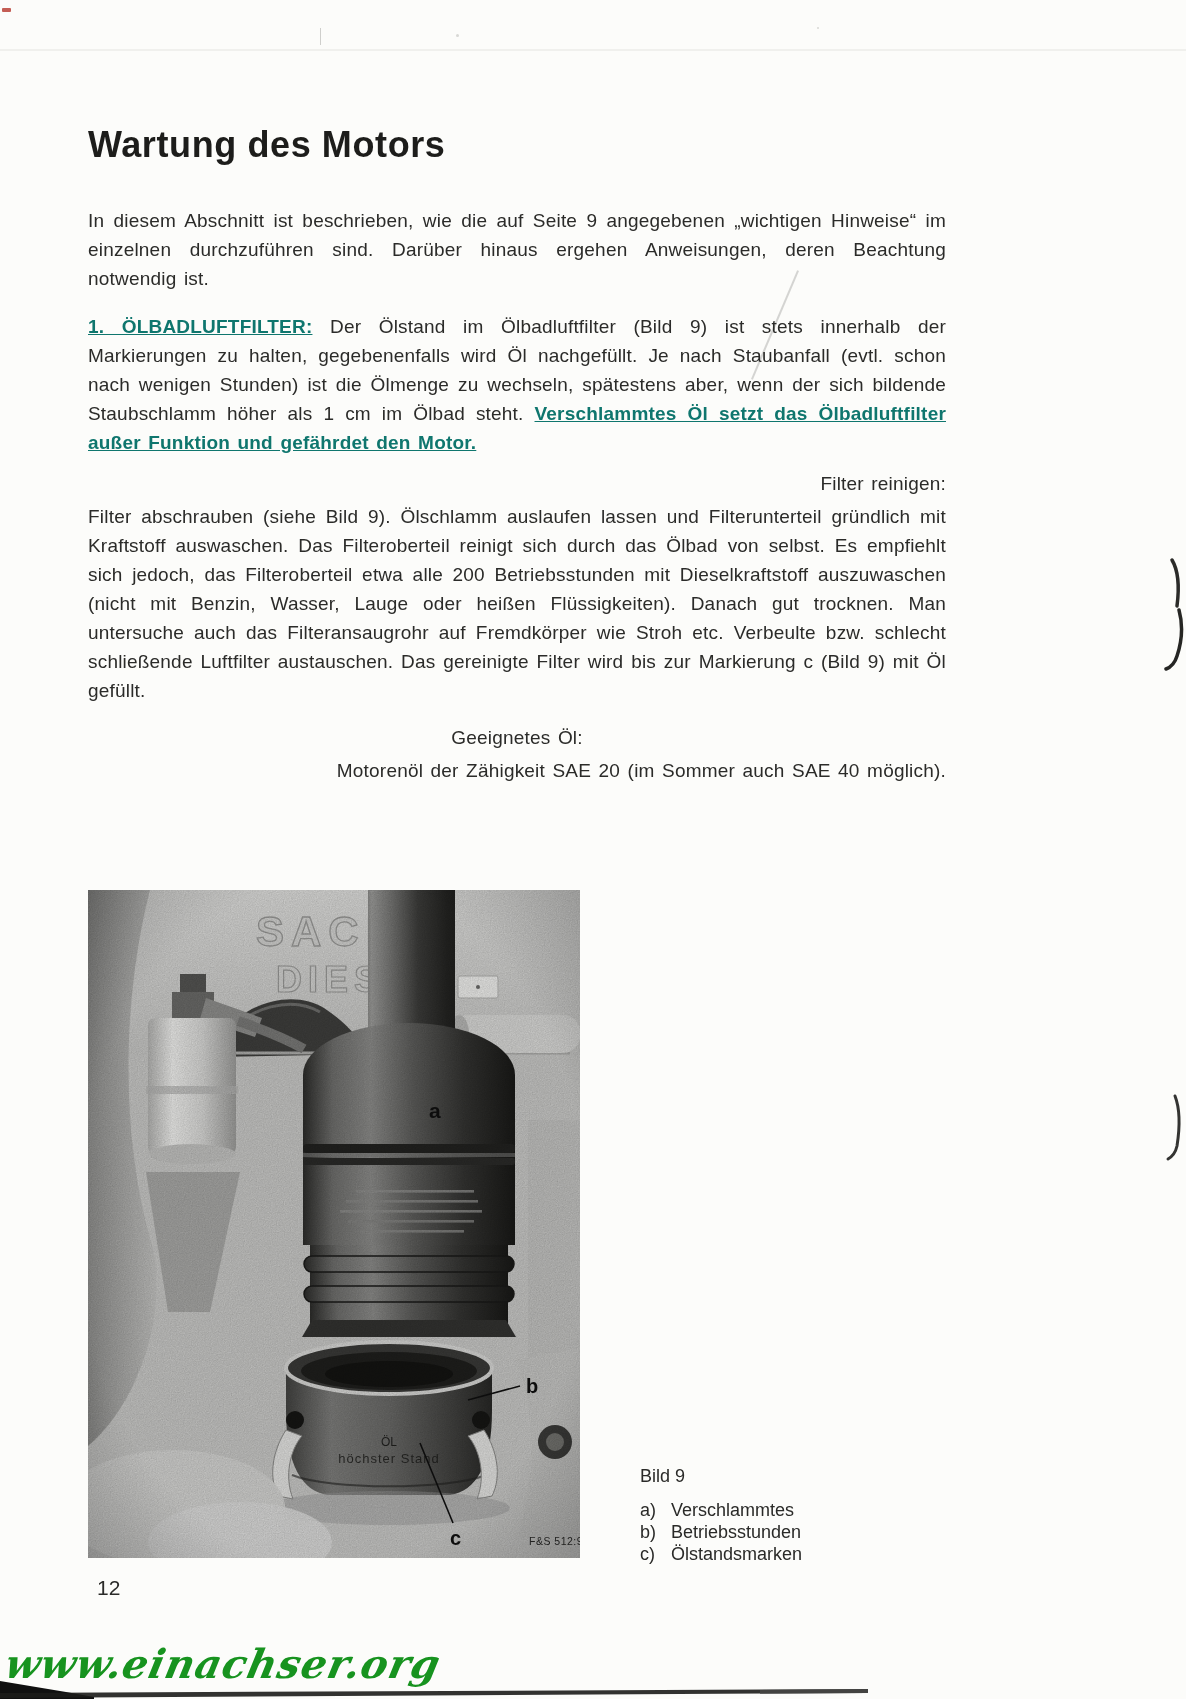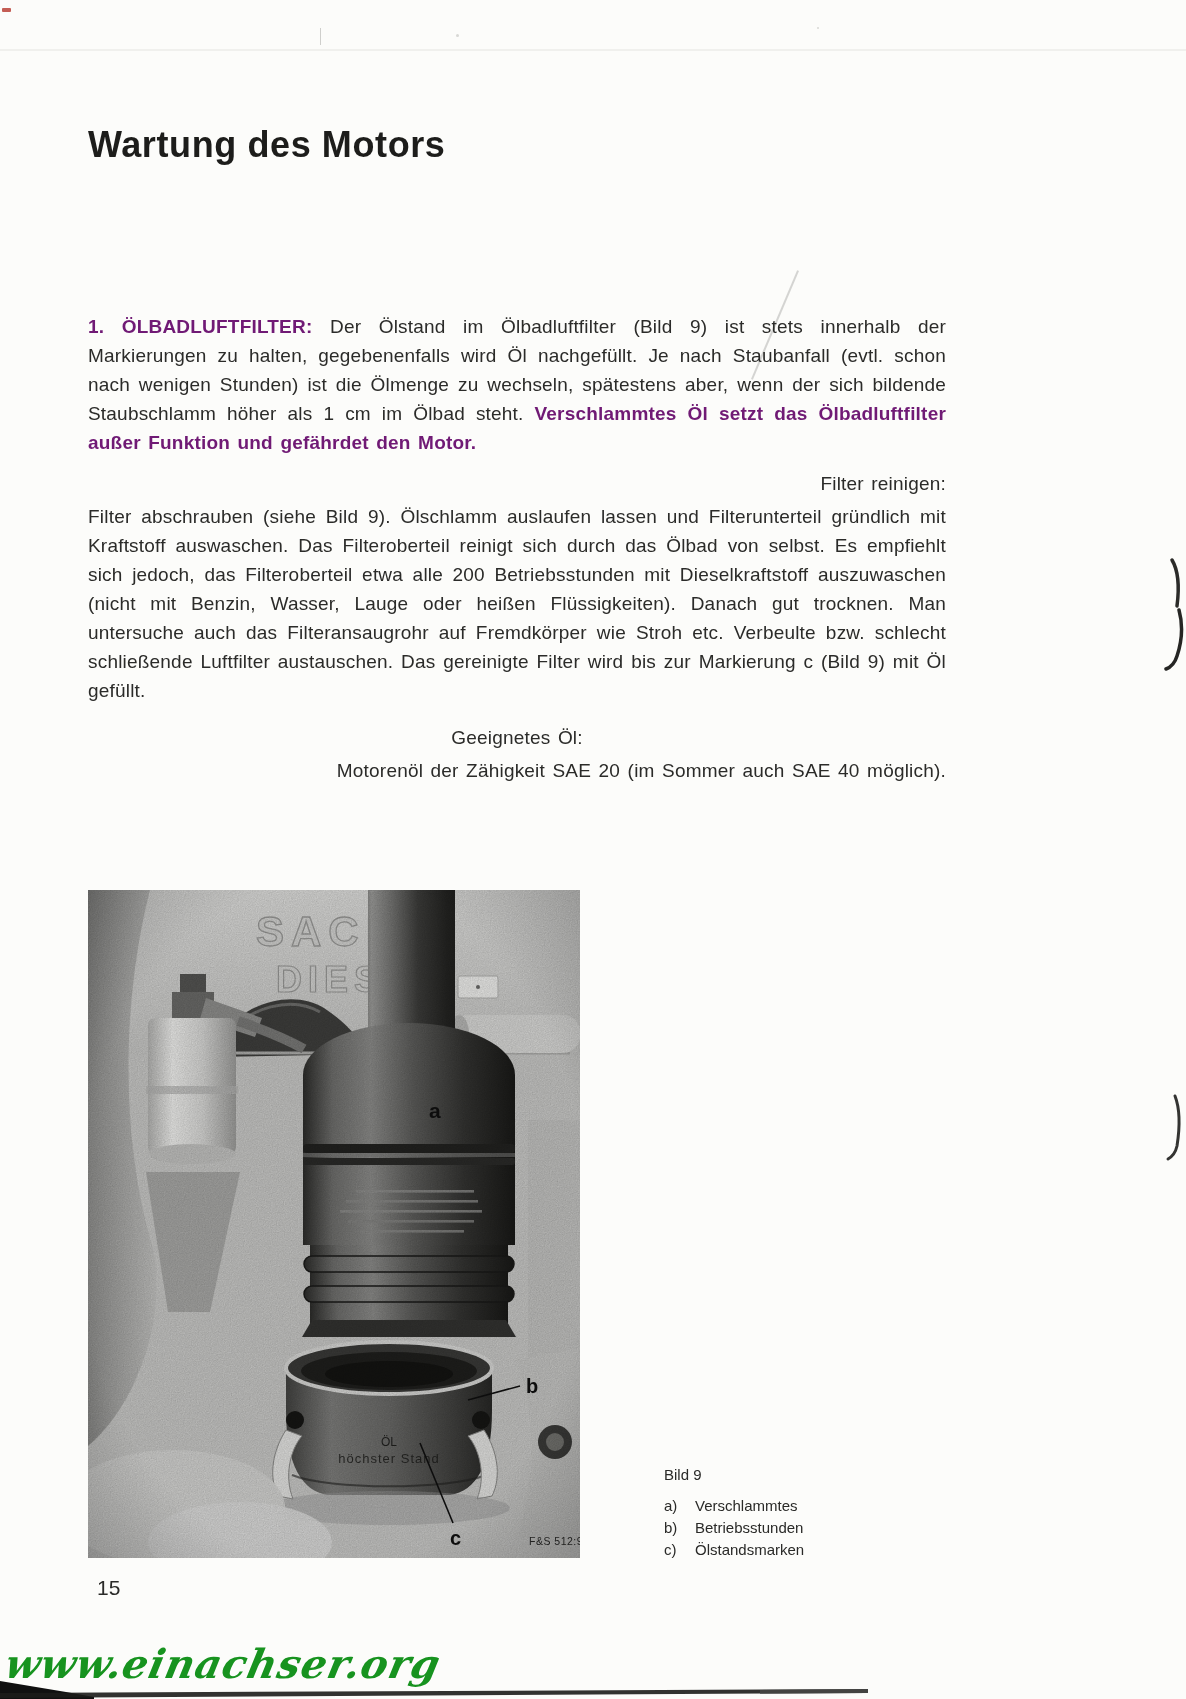--- a/index.html
+++ b/index.html
@@ -17,24 +17,24 @@
   .body-text{
     left:88px;width:858px;font-size:19px;line-height:29px;
     text-align:justify;word-spacing:2px;letter-spacing:.2px;color:#2b2b29;
   }
   .p-intro{top:206px;}
   .p-filter{top:312px;}
   .h-clean{top:469px;text-align:right;}
   .p-clean{top:502px;}
   .h-oil{top:723px;text-align:center;}
   .p-oil{top:756px;text-align:right;}
-  b{font-weight:bold;color:#701a75;}
+  b{font-weight:bold;color:#0f766e;text-decoration:underline;}
   
   .photo{left:88px;top:890px;width:492px;height:668px;}
-  .caption{left:664px;top:1466px;font-size:15px;color:#2a2a28;}
+  .caption{left:640px;top:1466px;font-size:18px;color:#2a2a28;}
   .caption-title{margin-bottom:13px;}
   .cap-row{display:flex;line-height:20px;margin-bottom:2px;}
   .cap-key{width:31px;}
   
   .pagenum{left:97px;top:1576px;font-size:21px;color:#2b2b29;}
   .watermark{
     left:6px;top:1640px;font-size:40px;color:#17931f;
     font-family:"DejaVu Serif",serif;font-style:italic;font-weight:bold;
     transform:skewX(-12deg);letter-spacing:1px;white-space:nowrap;
   }
@@ -58,20 +58,23 @@
 
   <div class="abs topline"></div>
   <div class="abs speck-red"></div>
   <div class="abs speck-v"></div>
   <div class="abs speck-a"></div>
   <div class="abs speck-b"></div>
   <div class="abs crease"></div>
 
   <div class="abs title">Wartung des Motors</div>
 
+  <div class="abs body-text p-intro">
+    <span>In diesem Abschnitt ist beschrieben, wie die auf Seite 9 angegebenen „wichtigen Hinweise“ im einzelnen durchzuführen sind. Darüber hinaus ergehen Anweisungen, deren Beachtung notwendig ist.</span>
+  </div>
 
   <div class="abs body-text p-filter">
     <b>1. ÖLBADLUFTFILTER:</b>
     <span>Der Ölstand im Ölbadluftfilter (Bild 9) ist stets innerhalb der Markierungen zu halten, gegebenenfalls wird Öl nachgefüllt. Je nach Staubanfall (evtl. schon nach wenigen Stunden) ist die Ölmenge zu wechseln, spätestens aber, wenn der sich bildende Staubschlamm höher als 1 cm im Ölbad steht.</span>
     <b>Verschlammtes Öl setzt das Ölbadluftfilter außer Funktion und gefährdet den Motor.</b>
   </div>
 
   <div class="abs body-text h-clean">Filter reinigen:</div>
   <div class="abs body-text p-clean">
     <span>Filter abschrauben (siehe Bild 9). Ölschlamm auslaufen lassen und Filterunterteil gründlich mit Kraftstoff auswaschen. Das Filteroberteil reinigt sich durch das Ölbad von selbst. Es empfiehlt sich jedoch, das Filteroberteil etwa alle 200 Betriebsstunden mit Dieselkraftstoff auszuwaschen (nicht mit Benzin, Wasser, Lauge oder heißen Flüssigkeiten). Danach gut trocknen. Man untersuche auch das Filteransaugrohr auf Fremdkörper wie Stroh etc. Verbeulte bzw. schlecht schließende Luftfilter austauschen. Das gereinigte Filter wird bis zur Markierung c (Bild 9) mit Öl gefüllt.</span>
@@ -220,21 +223,21 @@
     <div class="cap-row">
       <span class="cap-key">b)</span>
       <span>Betriebsstunden</span>
     </div>
     <div class="cap-row">
       <span class="cap-key">c)</span>
       <span>Ölstandsmarken</span>
     </div>
   </div>
 
-  <div class="abs pagenum">15</div>
+  <div class="abs pagenum">12</div>
   <div class="abs watermark">www.einachser.org</div>
 
   <svg class="abs edge-hooks" viewBox="0 0 28 620" width="28" height="620">
     <path d="M14,10 q9,15 5,46" stroke="#2b2b29" stroke-width="3.5" fill="none" stroke-linecap="round"></path>
     <path d="M21,60 q6,22 -2,46 q-3,10 -11,13" stroke="#262624" stroke-width="3.5" fill="none" stroke-linecap="round"></path>
     <path d="M17,546 q7,18 2,50 q-2,9 -9,13" stroke="#343432" stroke-width="3" fill="none" stroke-linecap="round"></path>
   </svg>
 
   <svg class="abs bottom-art" viewBox="0 0 900 31" width="900" height="31">
     <polygon points="0,13 66,24 94,29 94,31 0,31" fill="#101010"></polygon>

